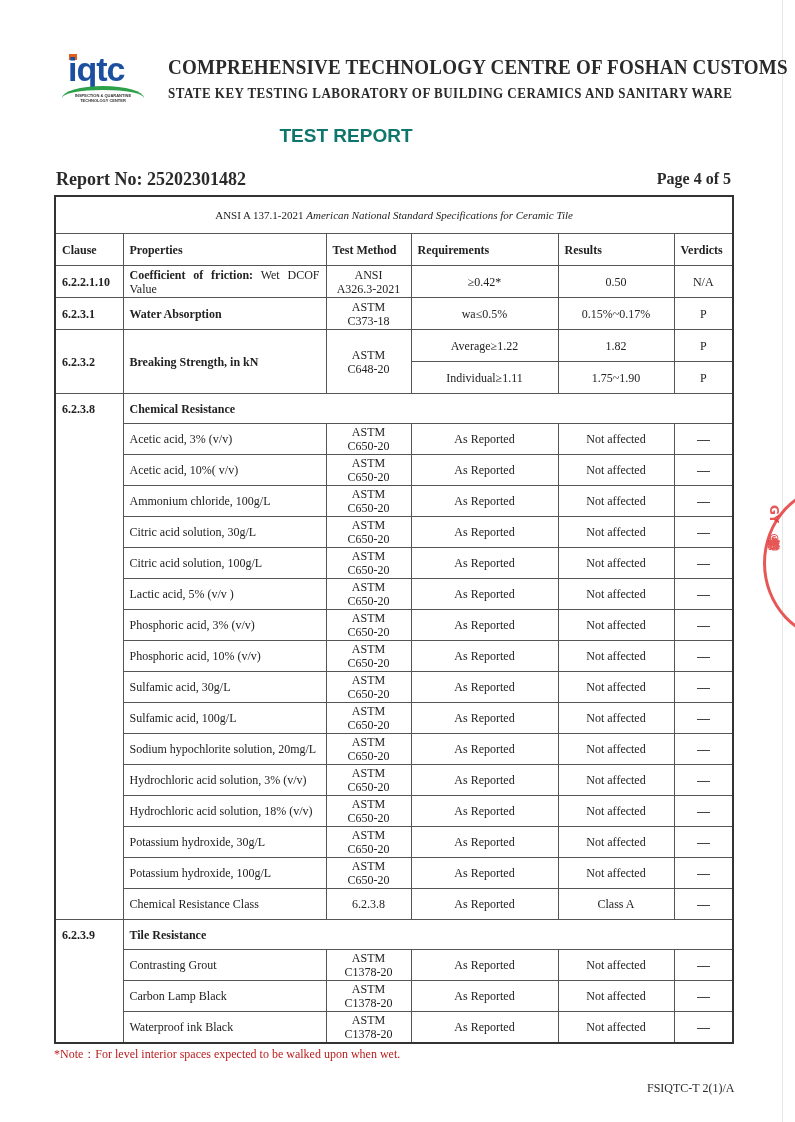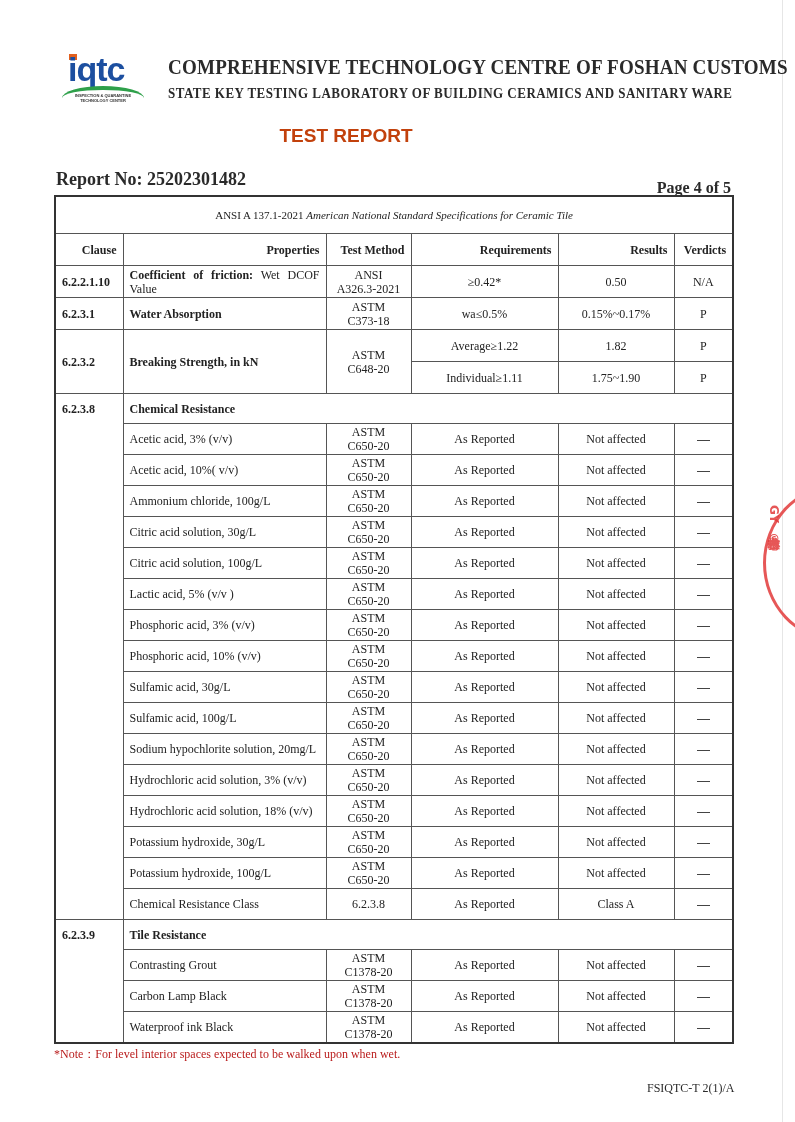--- a/index.html
+++ b/index.html
@@ -13,28 +13,28 @@
   .logo .mark-dot { position:absolute; left:7px; top:2px; width:8px; height:6px; background:#e2601f; }
   .logo .swoosh { position:absolute; left:0; top:34px; width:82px; height:8px;
     border-top:4px solid #2ea04a; border-radius:50% 50% 0 0 / 100% 100% 0 0; }
   .logo .sub { position:absolute; left:0; top:41px; width:82px; text-align:center; font-family:"Liberation Sans", sans-serif;
     font-size:4px; line-height:5px; color:#333; font-weight:bold; }
   .org-line1 { position:absolute; left:168px; top:56px; font-family:"Liberation Serif", serif; font-weight:bold;
     font-size:20.5px; letter-spacing:0.2px; color:#2a2a2a; white-space:nowrap; transform:scaleX(0.93); transform-origin:left; }
   .org-line2 { position:absolute; left:168px; top:86px; font-family:"Liberation Serif", serif; font-weight:bold;
     font-size:14px; letter-spacing:0.5px; color:#2a2a2a; white-space:nowrap; transform:scaleX(0.93); transform-origin:left; }
   .doc-title { position:absolute; left:0; width:692px; top:125px; text-align:center;
-    font-family:"Liberation Sans", sans-serif; font-weight:bold; font-size:19px; color:#c2410c; }
+    font-family:"Liberation Sans", sans-serif; font-weight:bold; font-size:19px; color:#0f766e; }
   .report-no { position:absolute; left:56px; top:169px; font-weight:bold; font-size:18px; color:#2a2a2a; }
-  .page-no { position:absolute; right:64px; top:179px; font-weight:bold; font-size:16px; color:#2a2a2a; }
+  .page-no { position:absolute; right:64px; top:170px; font-weight:bold; font-size:16px; color:#2a2a2a; }
 
   table.rep { position:absolute; left:54px; top:195px; width:678px; border-collapse:collapse;
     border:2.5px solid #333; font-size:12px; table-layout:fixed;padding-left:16px; }
   table.rep td, table.rep th { border:1px solid #555; padding:0 6px; vertical-align:middle; line-height:14px; }
-  table.rep th { font-weight:bold; text-align:right; height:31px; font-size:12px; }
+  table.rep th { font-weight:bold; text-align:left; height:31px; font-size:12px; }
   .title-row td { height:36px; text-align:center; font-size:11px; border-bottom:1.5px solid #333; }
   .title-row i { font-style:italic; }
   td.clause { font-weight:bold; text-align:left; }
   td.prop-b { font-weight:bold; }
   td.c { text-align:center; }
   td.method { text-align:center; line-height:14px; }
   tr.r32 td { height:31px; }
   tr.r30 td { height:30px; }
   .dash { display:inline-block; width:13px; border-top:1px solid #444; vertical-align:middle; }
   .section-row td { height:29px; }

